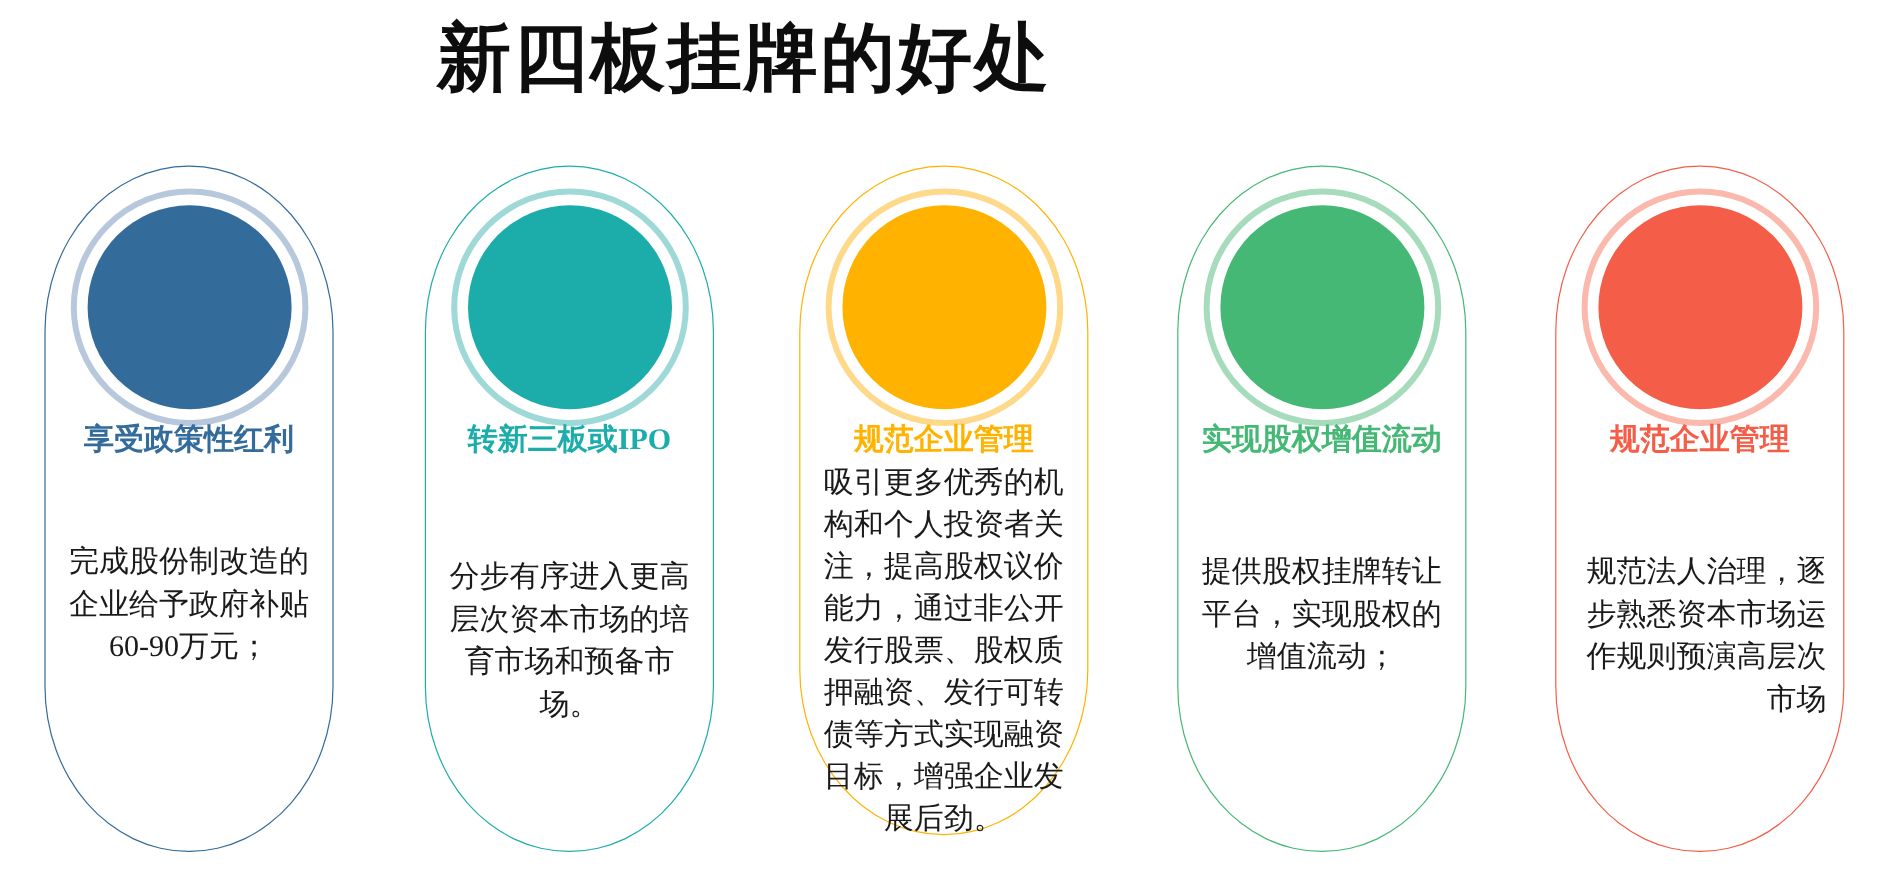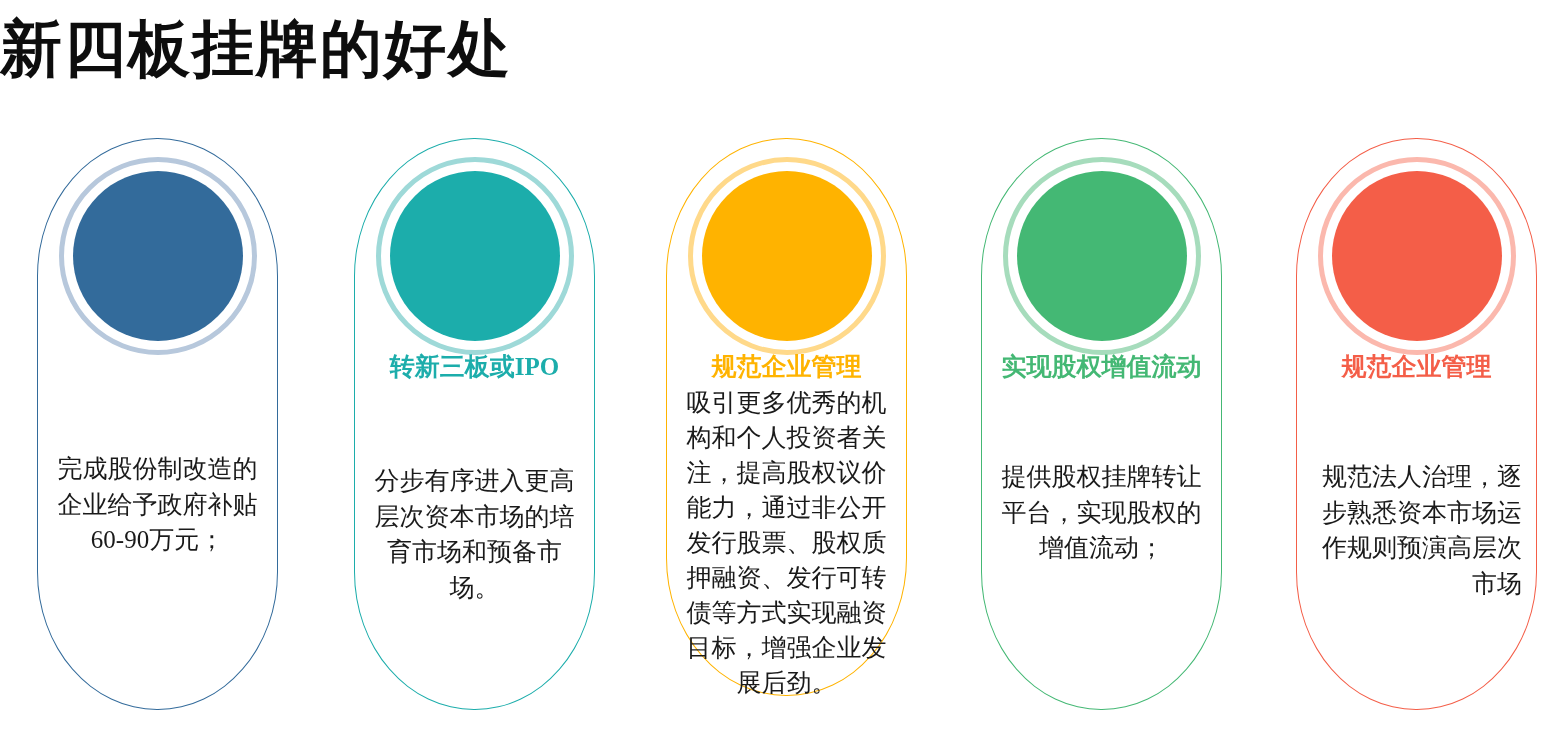--- a/index.html
+++ b/index.html
@@ -13,20 +13,21 @@
     font-family: "Liberation Serif", "DejaVu Serif", serif;
     overflow: hidden;
     position: relative;
   }
 
   #page-title {
     position: absolute;
     top: 14px;
     left: 0;
     width: 1240px;
+    text-align: center;
     font-family: "Liberation Serif", "DejaVu Serif", serif;
     font-size: 62px;
     font-weight: 700;
     color: #0d0d0d;
     letter-spacing: 2px;
     line-height: 1.15;
     white-space: nowrap;
   }
 
   #cards {
@@ -114,20 +115,21 @@
 </head>
 <body style="background: rgb(255, 255, 255);">
 
 <div id="page-title">新四板挂牌的好处</div>
 
 <div id="cards">
 
   <div class="card c0" style="--accent: #336B9B; --ring: #B7C8DC;">
     <div class="ring"></div>
     <div class="disc"></div>
+    <div class="card-title">享受政策性红利</div>
     <div class="card-body">完成股份制改造的企业给予政府补贴60-90万元；</div>
   </div>
 
   <div class="card c1" style="--accent: #1CADAB; --ring: #9ED9D8;">
     <div class="ring"></div>
     <div class="disc"></div>
     <div class="card-title">转新三板或IPO</div>
     <div class="card-body">分步有序进入更高层次资本市场的培育市场和预备市场。</div>
   </div>
 

